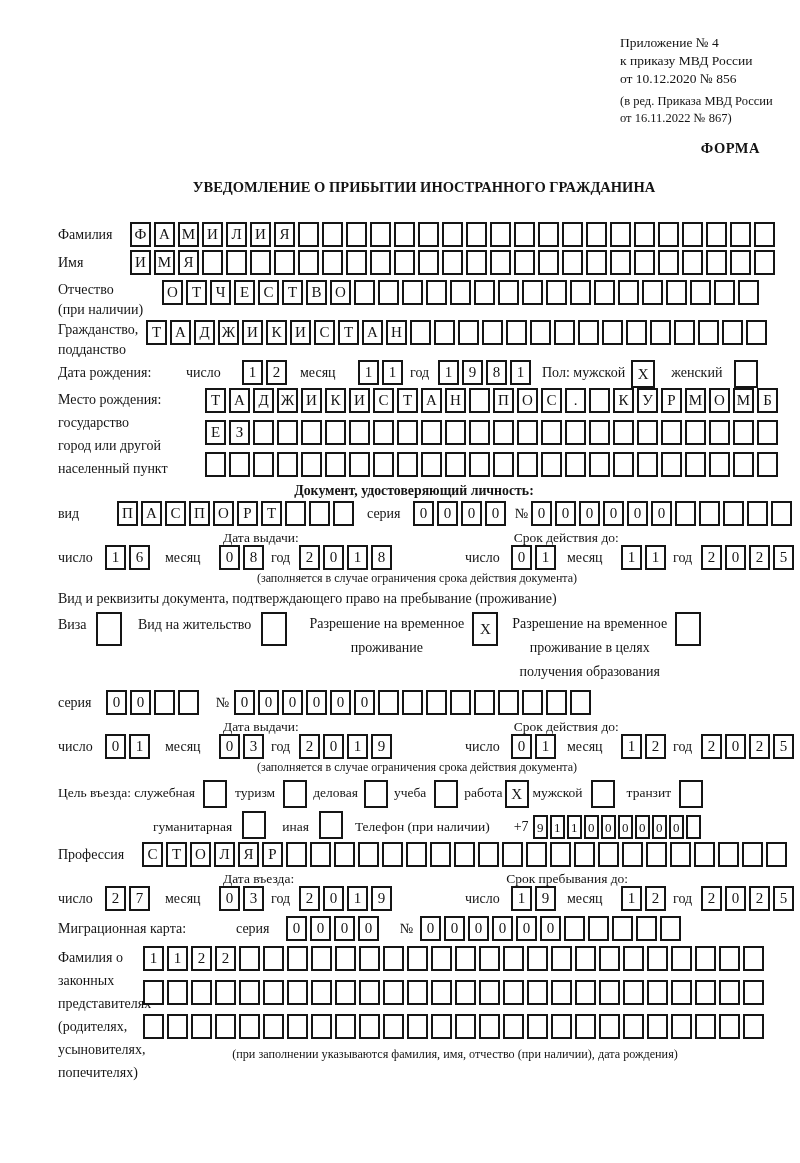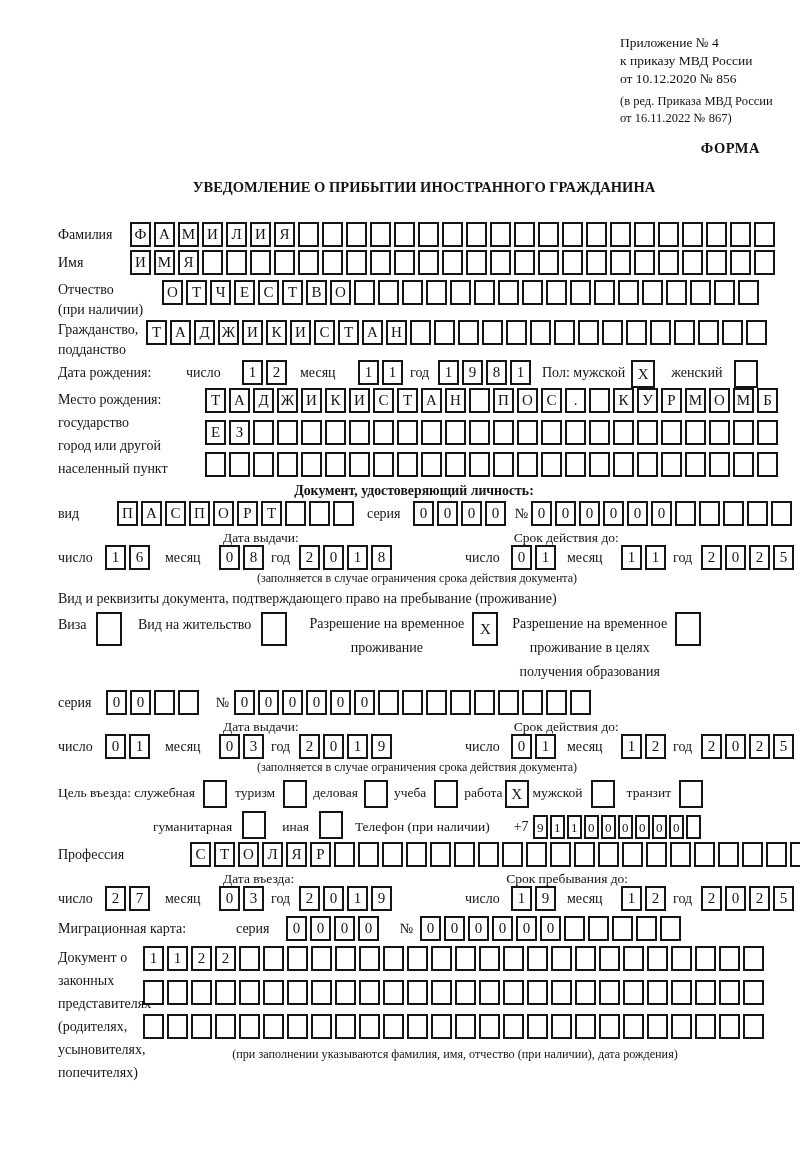--- a/index.html
+++ b/index.html
@@ -562,21 +562,21 @@
           <span class="cell sm">1</span>
           <span class="cell sm">0</span>
           <span class="cell sm">0</span>
           <span class="cell sm">0</span>
           <span class="cell sm">0</span>
           <span class="cell sm">0</span>
           <span class="cell sm">0</span>
           <span class="cell sm"></span>
         </span>
       </div>
-      <div class="line" style="margin-top: 3px; gap: 48px;">
+      <div class="line" style="margin-top: 3px;">
         <span class="lbl" style="width: 84px;">Профессия</span>
         <span class="boxes">
           <span class="cell">С</span>
           <span class="cell">Т</span>
           <span class="cell">О</span>
           <span class="cell">Л</span>
           <span class="cell">Я</span>
           <span class="cell">Р</span>
           <span class="cell"></span>
           <span class="cell"></span>
@@ -661,21 +661,21 @@
           <span class="cell">0</span>
           <span class="cell"></span>
           <span class="cell"></span>
           <span class="cell"></span>
           <span class="cell"></span>
           <span class="cell"></span>
         </span>
       </div>
       <div class="line" style="margin-top: 5px;">
         <div class="blk-label" style="width: 85px;">
-          <div style="line-height: 23px;">Документ о</div>
+          <div style="line-height: 23px;">Фамилия о</div>
           <div style="line-height: 23px;">законных</div>
           <div style="line-height: 23px;">представителях</div>
           <div style="line-height: 23px;">(родителях,</div>
           <div style="line-height: 23px;">усыновителях,</div>
           <div style="line-height: 23px;">попечителях)</div>
         </div>
         <div class="blk-rows">
           <span class="boxes" style="margin-bottom: 9px;">
             <span class="cell">1</span>
             <span class="cell">1</span>

